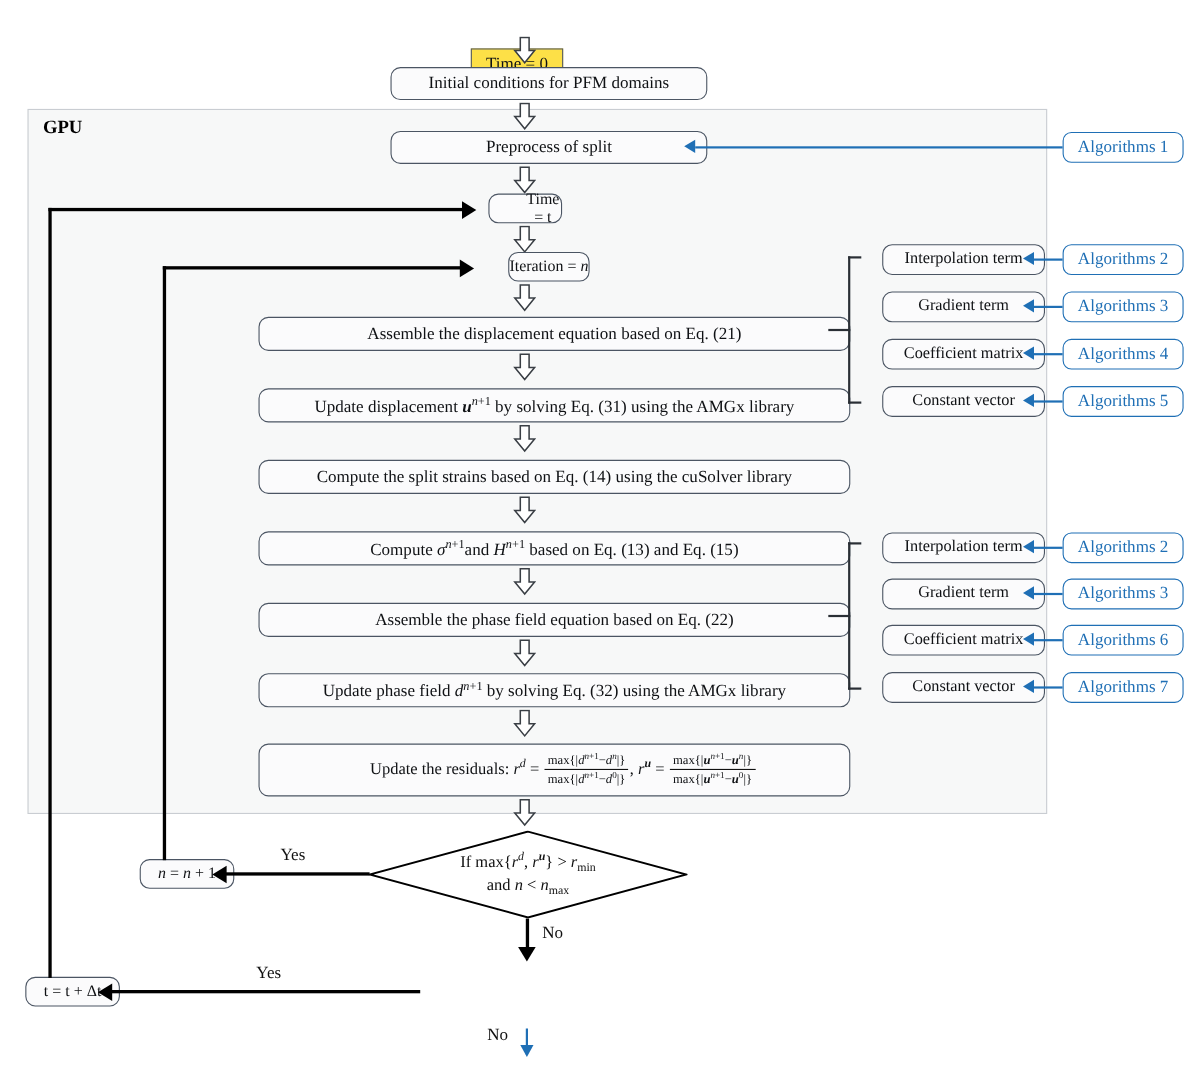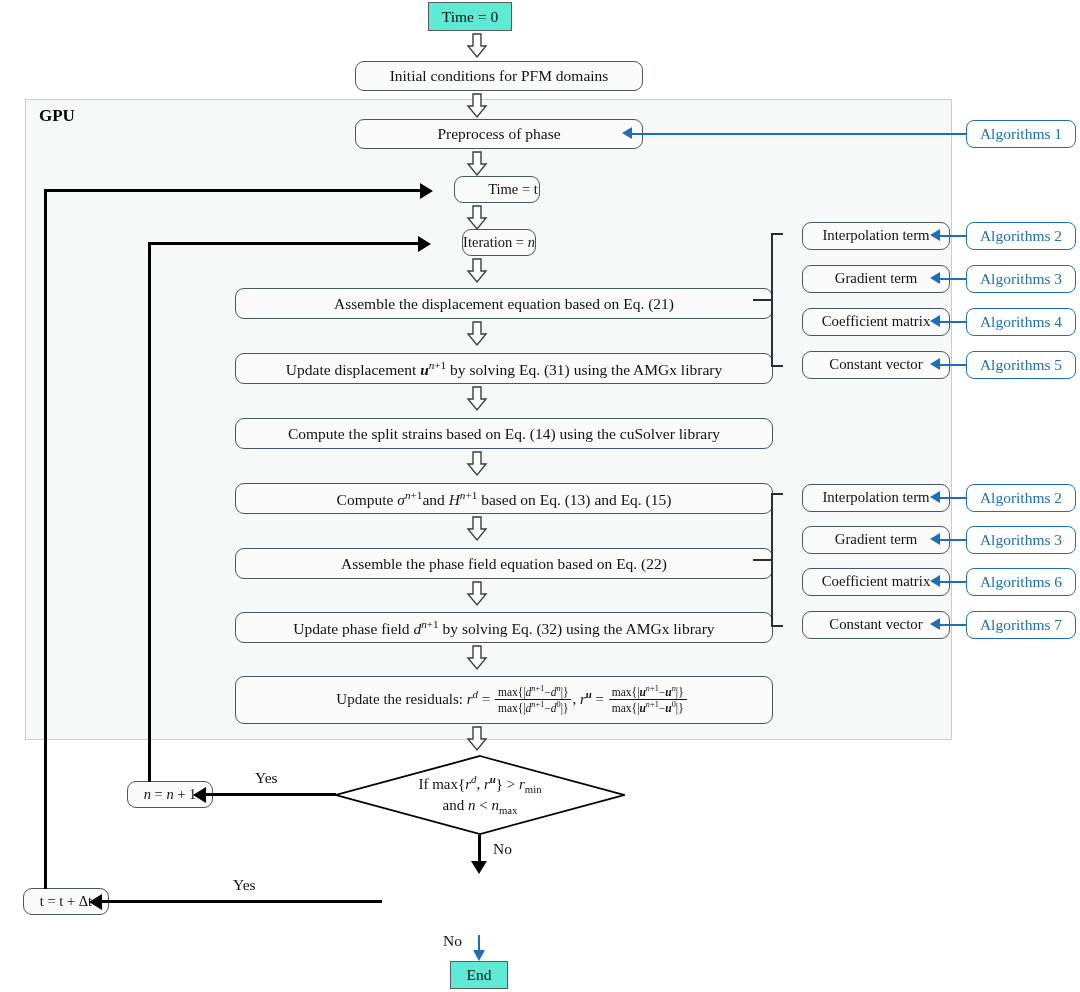--- a/index.html
+++ b/index.html
@@ -17,22 +17,22 @@
 
   
   .proc{
     border:1.6px solid #4b5563;border-radius:9px;background:#fbfbfc;
     font-size:15.5px;color:#0f1114;
     box-shadow:0 0 0 0 rgba(0,0,0,0);
     margin-left:20px;
   }
   
   .term{
-    border:1.6px solid #555b63;border-radius:0;background:#5eead4;
-    font-size:15.5px;color:#0f1114;
+    border:1.6px solid #555b63;border-radius:0;background:#fde047;
+    font-size:15.5px;color:#0f1114;margin-top:42px;
   }
   .small{font-size:14.5px;}
   .sub{font-size:14.8px;}
 
   
   .algo{
     border:1.6px solid #1f6fb5;border-radius:8px;background:#ffffff;
     color:#1f6fb5;font-size:15.5px;
   }
 
@@ -110,29 +110,29 @@
   </div>
 
   <div class="node proc" style="left:335px;top:61px;width:288px;height:30px;">Initial conditions for PFM domains</div>
 
   <div class="harrow" style="left:466px;top:93px;">
     <svg width="22" height="26" viewBox="0 0 22 26">
         <polygon points="7,1 15,1 15,13 20,13 11,24 2,13 7,13" fill="#ffffff" stroke="#3a3f45" stroke-width="1.4"></polygon>
       </svg>
   </div>
 
-  <div class="node proc" style="left:335px;top:119px;width:288px;height:30px;">Preprocess of phase</div>
+  <div class="node proc" style="left:335px;top:119px;width:288px;height:30px;">Preprocess of split</div>
 
   <div class="harrow" style="left:466px;top:151px;">
     <svg width="22" height="26" viewBox="0 0 22 26">
         <polygon points="7,1 15,1 15,13 20,13 11,24 2,13 7,13" fill="#ffffff" stroke="#3a3f45" stroke-width="1.4"></polygon>
       </svg>
   </div>
 
-  <div class="node proc small" style="left:434px;top:176px;width:86px;height:27px;padding-left:32px;">Time = t</div>
+  <div class="node proc small" style="left:424px;top:176px;width:67px;height:27px;padding-left:32px;">Time = t</div>
 
   <div class="harrow" style="left:466px;top:205px;">
     <svg width="22" height="26" viewBox="0 0 22 26">
         <polygon points="7,1 15,1 15,13 20,13 11,24 2,13 7,13" fill="#ffffff" stroke="#3a3f45" stroke-width="1.4"></polygon>
       </svg>
   </div>
 
   <div class="node proc small" style="left:442px;top:229px;width:74px;height:27px;">
     <span>Iteration&nbsp;=&nbsp;<span class="mi">n</span></span>
   </div>

